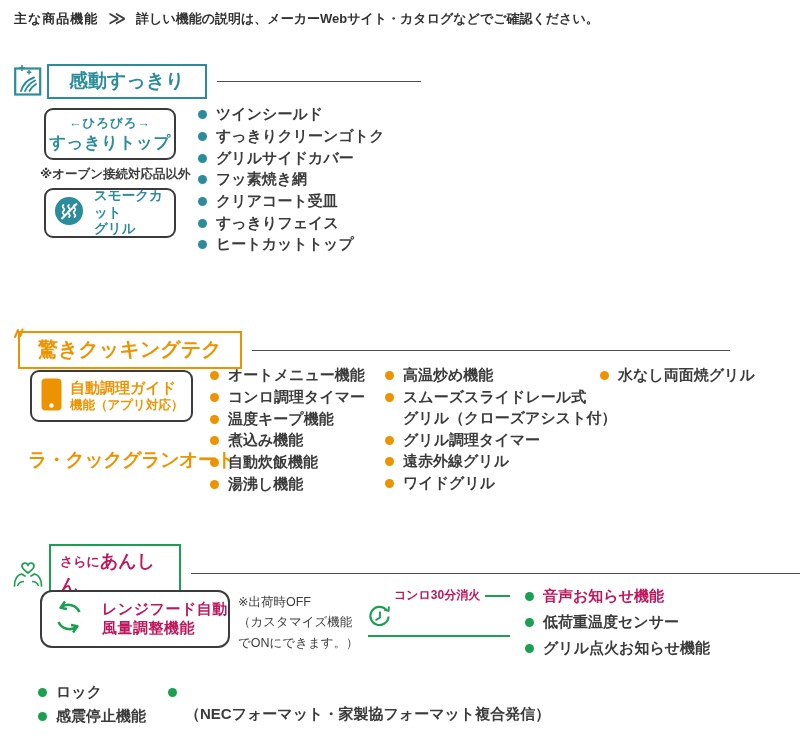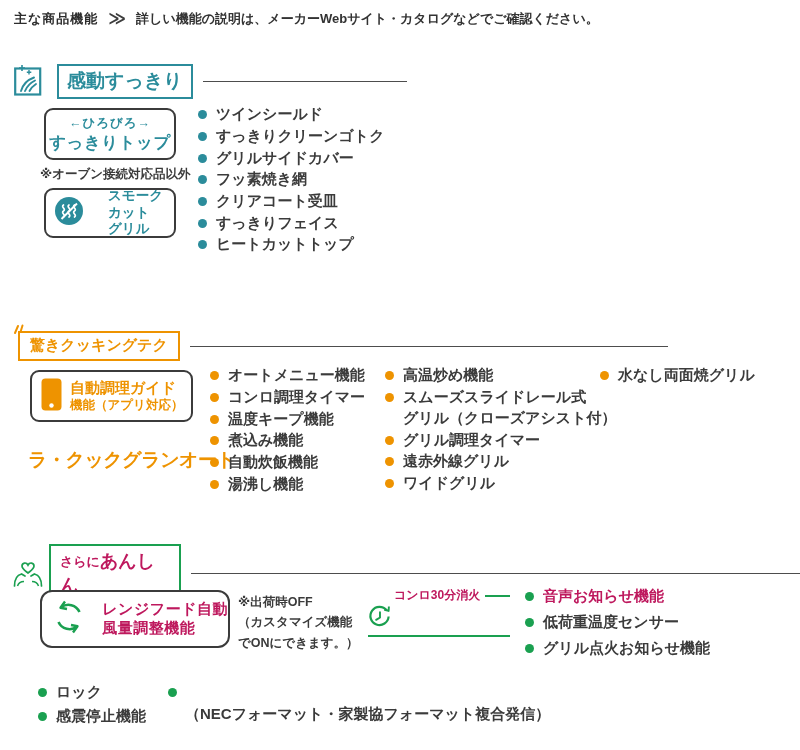--- a/index.html
+++ b/index.html
@@ -13,43 +13,43 @@
   .chev{font-size:17px;color:#3d3d3d;font-weight:bold}
   .page-note{font-size:13px;color:#333;font-weight:600}
 
   
   .sec-head{position:absolute;display:flex;align-items:center}
   .sec-line{border-top:1.5px solid #4d4d4d;height:0;margin-left:10px}
   .badge{border-style:solid;border-width:2px;font-weight:bold;display:inline-block;position:relative;background:#fff}
   .teal{color:#2b8c9b}.orange{color:#ee9300}.green{color:#be185d}
   .b-teal{border-color:#2b8c9b}.b-orange{border-color:#ee9300}.b-green{border-color:#1aa050}
 
-  .badge1{font-size:19px;padding:2px 8px 3px;margin-left:15px}
-  .badge2{font-size:15px;padding:3px 10px 4px}
+  .badge1{font-size:19px;padding:2px 20px 3px;margin-left:5px}
+  .badge2{font-size:20px;padding:3px 18px 4px}
   .badge3{padding:3px 9px 4px;margin-left:5px}
   .badge3 .small{font-size:13px;font-weight:bold;vertical-align:1px}
   .badge3 .big{font-size:18px;font-weight:bold}
   .spark{position:absolute;left:-8px;top:-12px}
 
   
   .fbox{position:absolute;border:2px solid;border-radius:9px;display:flex;align-items:center;justify-content:center;text-align:center;background:#fff}
   .fbox .lines{font-weight:bold;line-height:1.25}
   .box-top{left:44px;top:108px;width:132px;height:52px}
   .box-top .l1{font-size:12.5px;letter-spacing:1px}
   .box-top .l2{font-size:16.5px;letter-spacing:.5px}
   .note-top{position:absolute;left:40px;top:166px;font-size:12.5px;font-weight:600;color:#3b3b3b}
-  .box-grill{left:44px;top:188px;width:132px;height:50px;justify-content:flex-start;padding-left:8px;gap:24px;text-align:left}
+  .box-grill{left:44px;top:188px;width:132px;height:50px;justify-content:flex-start;padding-left:8px;gap:10px;text-align:left}
   .box-grill .lines{font-size:13.5px}
   .box-guide{left:30px;top:370px;width:163px;height:52px;border-width:2.5px;justify-content:flex-start;padding-left:9px;gap:8px;text-align:left}
   .box-guide .l1{font-size:15px}
   .box-guide .l2{font-size:12.5px}
   .lacook{position:absolute;left:28px;top:447px;font-size:19px;font-weight:bold;letter-spacing:-.5px}
-  .box-fan{left:40px;top:590px;width:190px;height:58px;border-width:2.5px;border-radius:12px;justify-content:flex-end;padding-left:9px;gap:15px;text-align:left}
+  .box-fan{left:40px;top:590px;width:190px;height:58px;border-width:2.5px;border-radius:12px;justify-content:flex-start;padding-left:9px;gap:15px;text-align:left}
   .box-fan .lines{font-size:15px;letter-spacing:.5px}
-  .fan-note{position:absolute;left:238px;top:592px;font-size:12.5px;font-weight:700;line-height:1.62;color:#3b3b3b}
+  .fan-note{position:absolute;left:238px;top:592px;font-size:12.5px;font-weight:400;line-height:1.62;color:#3b3b3b}
 
   
   .amode{position:absolute;left:368px;top:587px;width:142px}
   .amode .row1{display:flex;align-items:center;gap:5px;padding-left:26px}
   .amode .row1 .t{font-size:12px;font-weight:bold;white-space:nowrap}
   .amode .row1 .ln{flex:1;border-top:2px solid #1aa050}
   .amode .row2{display:flex;align-items:center;gap:3px;margin-top:1px}
   .amode .row2 .t{font-size:17.5px;font-weight:bold;white-space:nowrap}
   .amode .ul{border-top:2px solid #1aa050;margin-top:3px}
 

